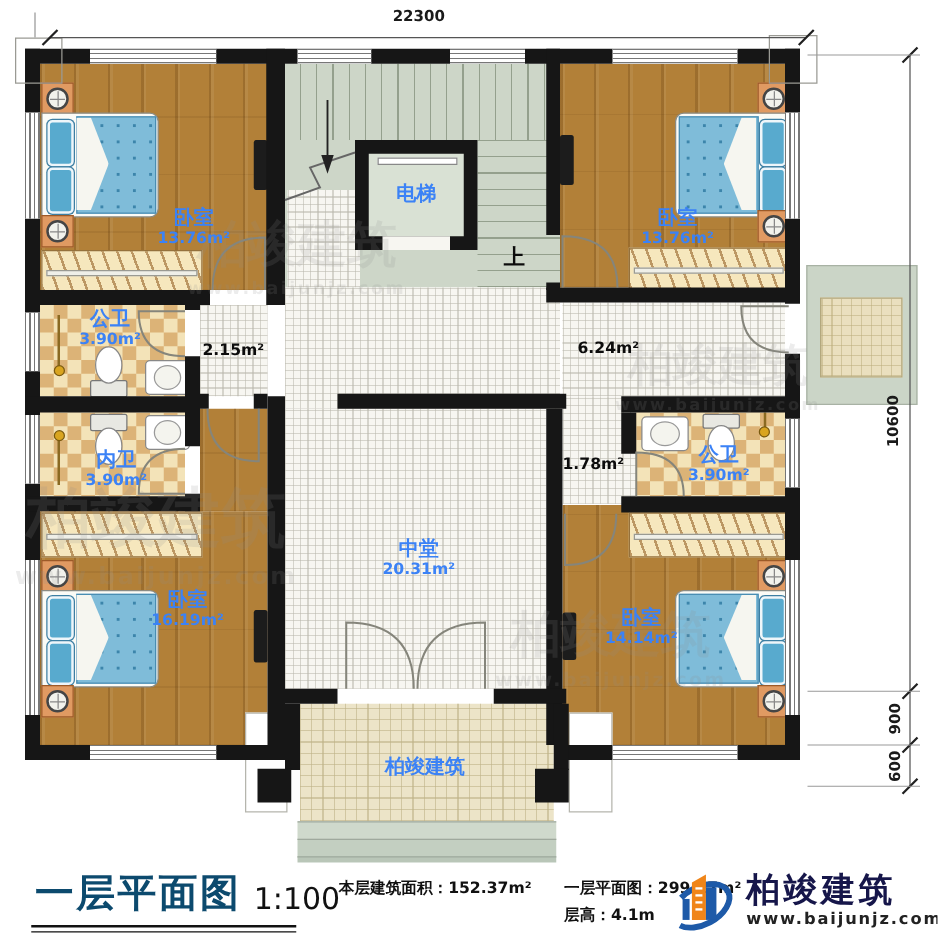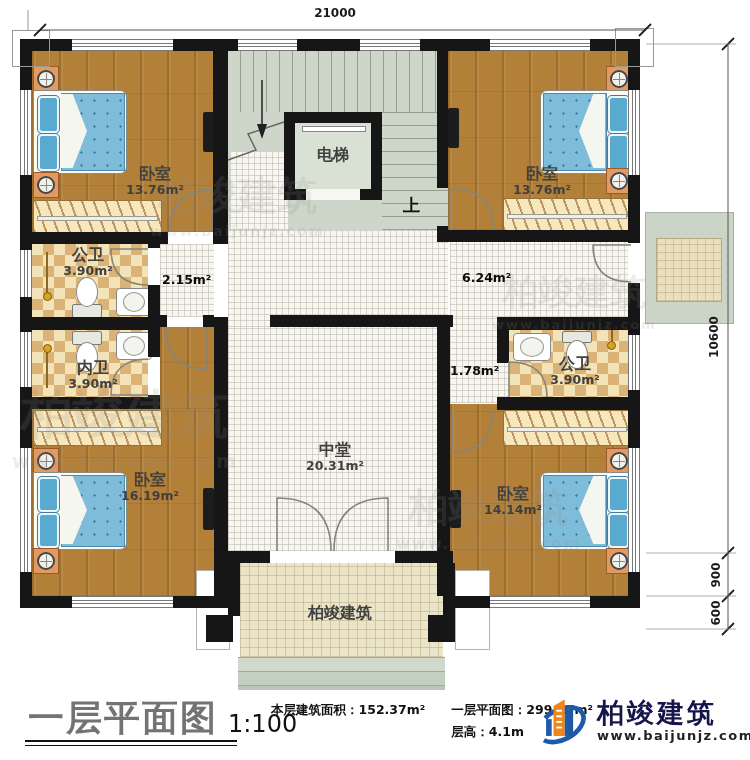--- a/index.html
+++ b/index.html
@@ -53,32 +53,32 @@
   .cistern{position:absolute;background:#e8e8e2;border:1px solid #777;border-radius:2px;}
   .bowl{position:absolute;background:#fff;border:1.5px solid #888;border-radius:50%;}
   .basin{position:absolute;background:#fff;border:1px solid #888;border-radius:4px;}
   .basin::after{content:'';position:absolute;inset:3px 6px;border:1px solid #999;border-radius:50%;background:#f4f4ee;}
   .towel-line{position:absolute;width:2px;background:#8a6a22;}
   .knob{position:absolute;width:7px;height:7px;border-radius:50%;background:#d9a520;border:1px solid #7a5a10;}
   .tv{background:#1c1c1c;border-radius:2px;}
   
   .elev{border:11px solid #161616;background:#d9e1d4;}
   
-  .rlabel{text-align:center;color:#404040;z-index:7;}
+  .rlabel{text-align:center;color:#3b82f6;z-index:7;}
   .rname{font-size:16px;font-weight:700;line-height:1.05;}
   .rarea{font-size:12.5px;font-weight:700;line-height:1.15;}
   .parea{font-size:12.5px;font-weight:700;color:#0c0c0c;z-index:7;}
   .dimtxt{font-size:12px;font-weight:700;color:#1a1a1a;text-align:center;z-index:7;}
   .rot{transform:rotate(-90deg);transform-origin:center;}
   
   .wm{color:#8e8e8e;opacity:.16;font-weight:700;z-index:6;text-align:center;white-space:nowrap;}
   .wm-url{font-weight:700;letter-spacing:2px;}
   
   #footer{position:absolute;left:0;top:690px;width:750px;height:70px;background:#fff;z-index:9;}
-  .ftitle{font-size:36px;font-weight:700;color:#737373;letter-spacing:2px;line-height:1;}
+  .ftitle{font-size:31px;font-weight:700;color:#0c4a6e;letter-spacing:2px;line-height:1;}
   .fscale{font-size:24px;font-weight:400;color:#111;line-height:1;}
   .frule{border-top:2px solid #111;border-bottom:1px solid #111;height:3px;}
   .fstat{font-size:12.5px;font-weight:700;color:#111;margin-bottom:5px;white-space:nowrap;}
   .brand{font-size:27px;font-weight:900;color:#16164a;letter-spacing:3px;line-height:1.05;}
   .burl{font-size:13px;font-weight:700;color:#222;letter-spacing:1.5px;}
   svg.overlay{position:absolute;left:0;top:0;z-index:5;}
 </style>
 </head>
 <body>
 
@@ -307,42 +307,42 @@
     <div class="rarea">3.90m²</div>
   </div>
   <div class="abs rlabel" style="left:63px;top:360px;width:60px;">
     <div class="rname">内卫</div>
     <div class="rarea">3.90m²</div>
   </div>
   <div class="abs rlabel" style="left:545px;top:356px;width:60px;">
     <div class="rname">公卫</div>
     <div class="rarea">3.90m²</div>
   </div>
-  <div class="abs rlabel" style="left:295px;top:442px;width:80px;">
+  <div class="abs rlabel" style="left:295px;top:431px;width:80px;">
     <div class="rname">中堂</div>
     <div class="rarea">20.31m²</div>
   </div>
   <div class="abs rlabel" style="left:110px;top:472px;width:80px;">
     <div class="rname">卧室</div>
     <div class="rarea">16.19m²</div>
   </div>
   <div class="abs rlabel" style="left:473px;top:486px;width:80px;">
     <div class="rname">卧室</div>
     <div class="rarea">14.14m²</div>
   </div>
   <div class="abs rlabel" style="left:280px;top:605px;width:120px;">
     <div class="rname">柏竣建筑</div>
   </div>
 
   <div class="abs parea" style="left:162px;top:272px;">2.15m²</div>
   <div class="abs parea" style="left:462px;top:270px;">6.24m²</div>
   <div class="abs parea" style="left:450px;top:363px;">1.78m²</div>
   <div class="abs parea" style="left:403px;top:194px;font-size:17px;">上</div>
 
-  <div class="abs dimtxt" style="left:285px;top:6px;width:100px;">21000</div>
+  <div class="abs dimtxt" style="left:285px;top:6px;width:100px;">22300</div>
   <div class="abs dimtxt rot" style="left:684px;top:330px;width:60px;">10600</div>
   <div class="abs dimtxt rot" style="left:696px;top:568px;width:40px;">900</div>
   <div class="abs dimtxt rot" style="left:696px;top:606px;width:40px;">600</div>
 </div>
 
 <div id="footer">
   <div class="abs" style="left:28px;top:10px;display:flex;align-items:flex-end;gap:10px;">
     <span class="ftitle">一层平面图</span>
     <span class="fscale">1:100</span>
   </div>

